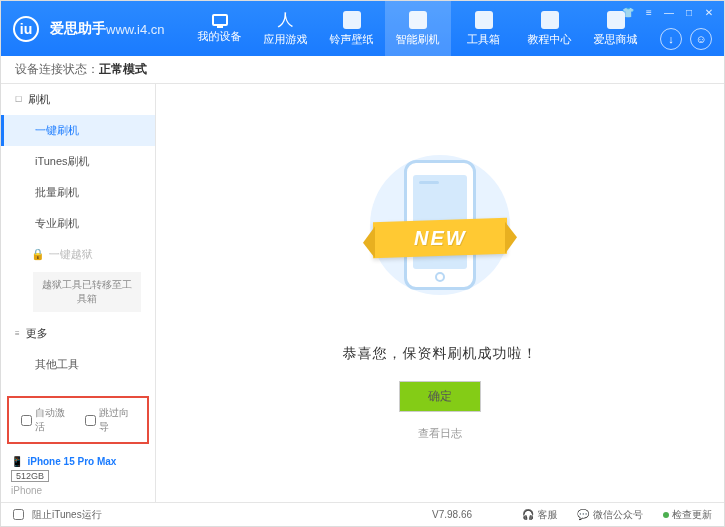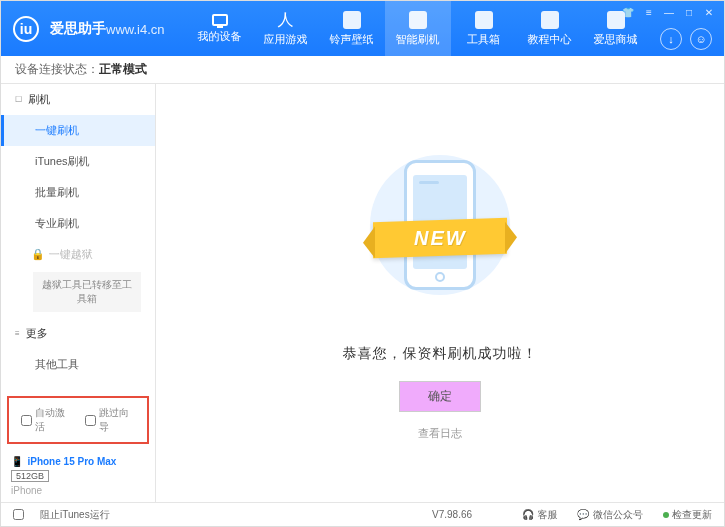--- a/index.html
+++ b/index.html
@@ -44,24 +44,24 @@
 .phone-body { position:absolute; width:72px; height:130px; background:#fff; border:3px solid #b8d8f5; border-radius:12px; left:49px; top:15px; }
 .phone-screen { position:absolute; inset:12px 6px 18px; background:#d4e9fc; border-radius:3px; }
 .phone-screen::before { content:""; position:absolute; top:6px; left:6px; width:20px; height:3px; background:#b8d8f5; border-radius:2px; }
 .phone-btn { position:absolute; bottom:5px; left:50%; transform:translateX(-50%); width:10px; height:10px; border:2px solid #b8d8f5; border-radius:50%; }
 .ribbon { position:absolute; left:18px; top:75px; width:134px; height:36px; background:#ffc933; display:flex; align-items:center; justify-content:center; transform:skewY(-2deg); box-shadow:0 2px 4px rgba(0,0,0,.15); }
 .ribbon::before,.ribbon::after { content:""; position:absolute; width:0; height:0; border-style:solid; }
 .ribbon::before { left:-10px; top:4px; border-width:16px 12px 16px 0; border-color:transparent #e8b020 transparent transparent; }
 .ribbon::after { right:-10px; top:4px; border-width:16px 0 16px 12px; border-color:transparent transparent transparent #e8b020; }
 .ribbon-text { color:#fff; font-weight:900; font-size:20px; letter-spacing:2px; font-style:italic; transform:skewY(2deg); text-shadow:1px 1px 0 rgba(0,0,0,.1); }
 .success-msg { margin-top:30px; font-size:14px; color:#333; letter-spacing:1px; }
-.ok-btn { margin-top:18px; padding:6px 28px; border:1px solid #ccc; background:#f0abfc; font-size:12px; color:#555; cursor:pointer; }
+.ok-btn { margin-top:18px; padding:6px 28px; border:1px solid #ccc; background:#84cc16; font-size:12px; color:#555; cursor:pointer; }
 .log-link { margin-top:14px; font-size:11px; color:#999; cursor:pointer; }
 .footer { height:24px; border-top:1px solid #e5e5e5; display:flex; align-items:center; padding:0 12px; font-size:10px; color:#666; }
-.ft-left { display:flex; align-items:center; gap:16px; }
+.ft-left { display:flex; align-items:center; gap:8px; }
 .ft-left input { width:11px; height:11px; }
 .ft-spacer { flex:1; }
 .ft-ver { margin-right:30px; }
 .ft-item { margin-left:20px; cursor:pointer; display:flex; align-items:center; gap:3px; }
 .ft-dot { width:6px; height:6px; background:#4caf50; border-radius:50%; }
 </style>
 </head>
 <body>
 
 <div class="header">

